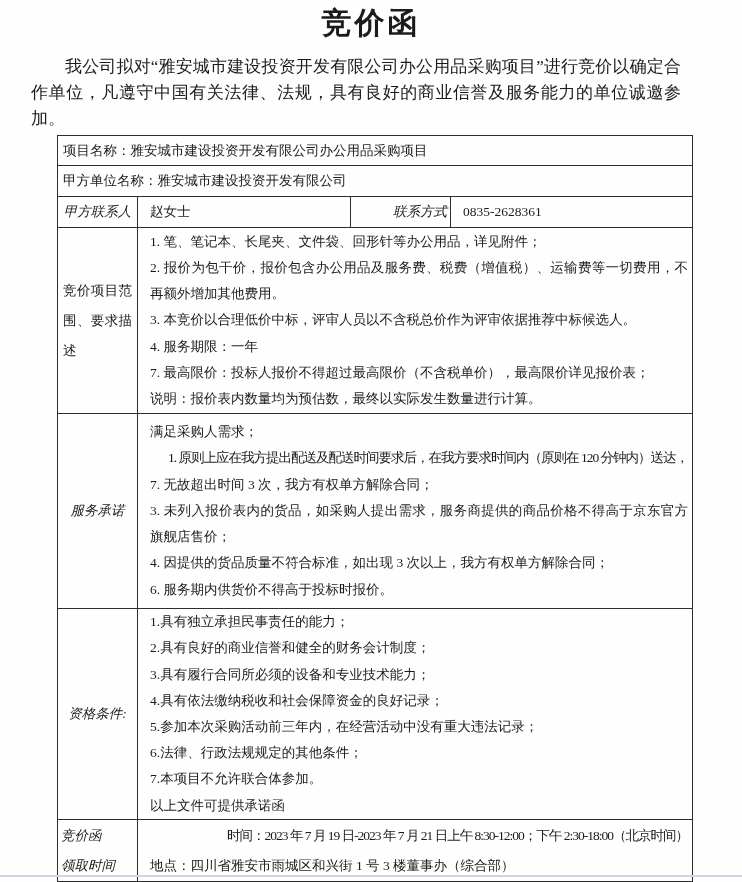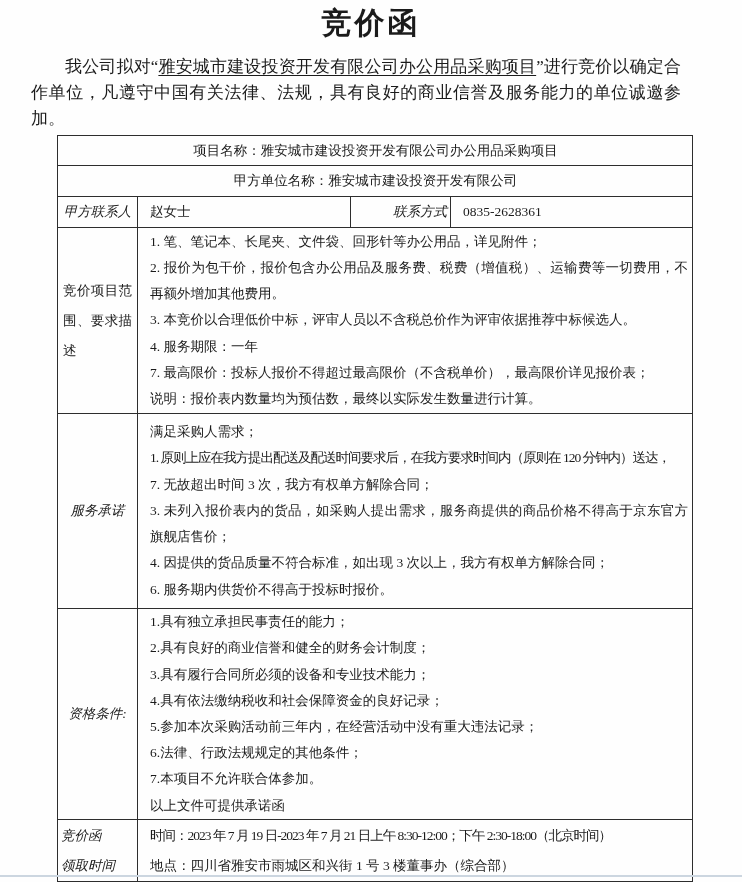--- a/index.html
+++ b/index.html
@@ -15,37 +15,37 @@
     text-align:center;
     font-size:30px;font-weight:bold;
     line-height:42px;letter-spacing:3px;
   }
   .intro{
     margin:10px 0 0 31px;
     width:650px;
     font-size:17px;line-height:26px;
     text-align:justify;text-indent:2em;
   }
-  .intro .u{text-decoration:underline;text-underline-offset:3px;}
+  .intro .u{text-underline-offset:3px;}
   table.main{
     border-collapse:collapse;table-layout:fixed;
     width:635px;margin:3px 0 0 57px;
     font-size:13.5px;
   }
   td{
     border:1.5px solid #2d2d2d;
     vertical-align:middle;
     padding:0 4px 0 12px;
     overflow:hidden;
   }
-  td.full{padding-left:5px;text-align:center;}
+  td.full{padding-left:5px;}
   td.lbl{text-align:center;padding:0 3px;line-height:26px;font-style:italic;}
   td.lbl-wrap{text-align:justify;padding:0 5px;line-height:30px;}
   .line{line-height:26.2px;text-align:justify;}
-  .squeeze{letter-spacing:-1px;white-space:nowrap;text-align:left;}
+  .squeeze{letter-spacing:-1px;white-space:nowrap;text-align:right;}
   tr.r1 td{height:29px;}
   tr.r2 td{height:30px;margin-left:12px;}
   tr.r3 td{height:30px;}
   tr.r4 td{height:185px;}
   tr.r5 td{height:194px;}
   tr.r6 td{height:210px;}
   tr.r7 td{height:61px;}
   tr.r7 .line{line-height:30px;}
   .bottom-line{
     position:absolute;left:0;top:875px;

